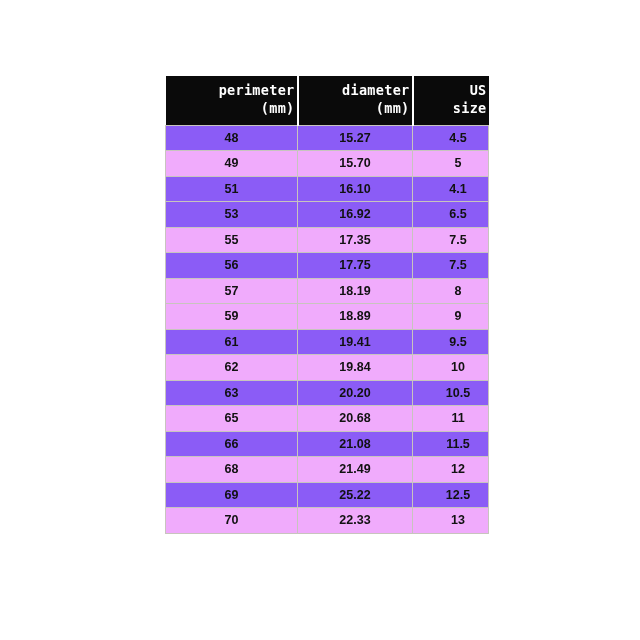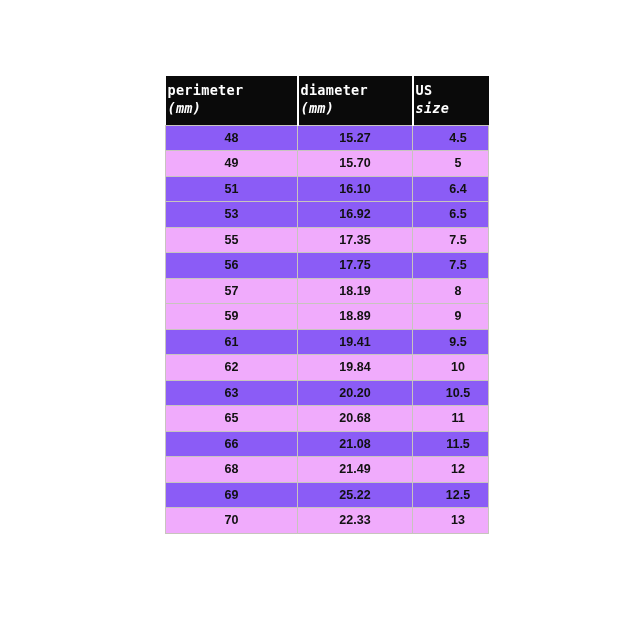--- a/index.html
+++ b/index.html
@@ -33,31 +33,31 @@
     background: #0a0a0a;
   }
   thead th {
     background: #0a0a0a;
     color: #ffffff;
     font-family: "DejaVu Sans Mono", "Liberation Mono", monospace;
     font-weight: 700;
     font-size: 13.5px;
     line-height: 1.32;
     padding: 6px 2px 7px 2px;
-    text-align: left;
+    text-align: right;
     vertical-align: middle;
     border-left: 2px solid #ffffff;
     border-right: 2px solid #ffffff;
     letter-spacing: 0.3px;
     white-space: nowrap;
   }
   thead th:first-child { border-left: none; }
   thead th:last-child  { border-right: none; }
   thead th .hdr-l1 { display: block; }
-  thead th .hdr-l2 { display: block; font-style: italic; }
+  thead th .hdr-l2 { display: block; }
 
   
   tbody td {
     height: 24.5px;
     font-size: 12.5px;
     font-weight: 700;
     color: #111111;
     border: 1px solid #c8c4be;
     padding: 0;
     vertical-align: middle;
@@ -107,21 +107,21 @@
           <td class="col-ussize">4.5</td>
         </tr>
         <tr class="row-even">
           <td class="col-perimeter">49</td>
           <td class="col-diameter">15.70</td>
           <td class="col-ussize">5</td>
         </tr>
         <tr class="row-odd">
           <td class="col-perimeter">51</td>
           <td class="col-diameter">16.10</td>
-          <td class="col-ussize">6.4</td>
+          <td class="col-ussize">4.1</td>
         </tr>
         <tr class="row-odd">
           <td class="col-perimeter">53</td>
           <td class="col-diameter">16.92</td>
           <td class="col-ussize">6.5</td>
         </tr>
         <tr class="row-even">
           <td class="col-perimeter">55</td>
           <td class="col-diameter">17.35</td>
           <td class="col-ussize">7.5</td>

